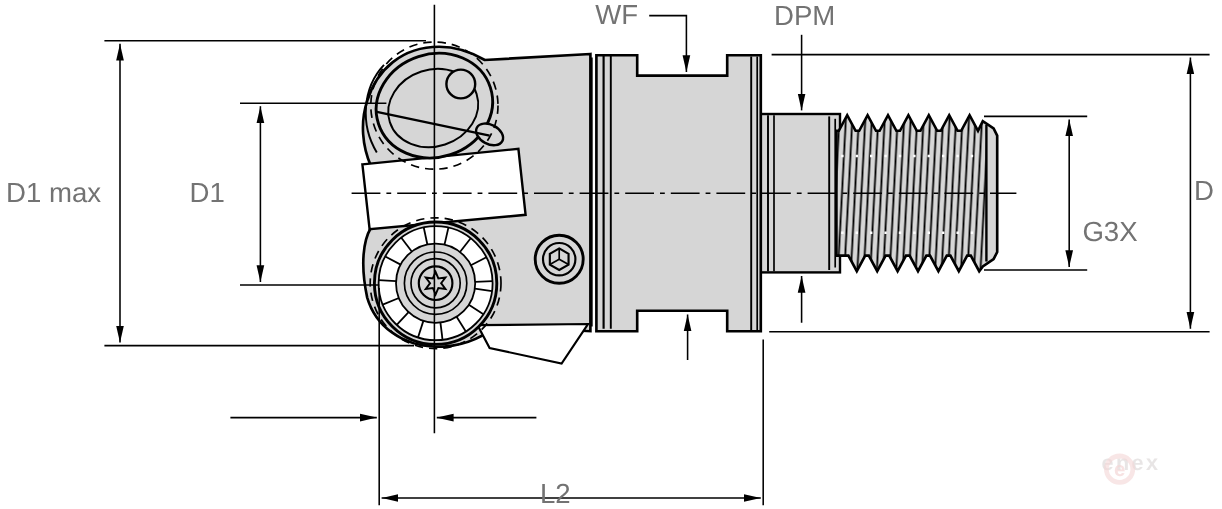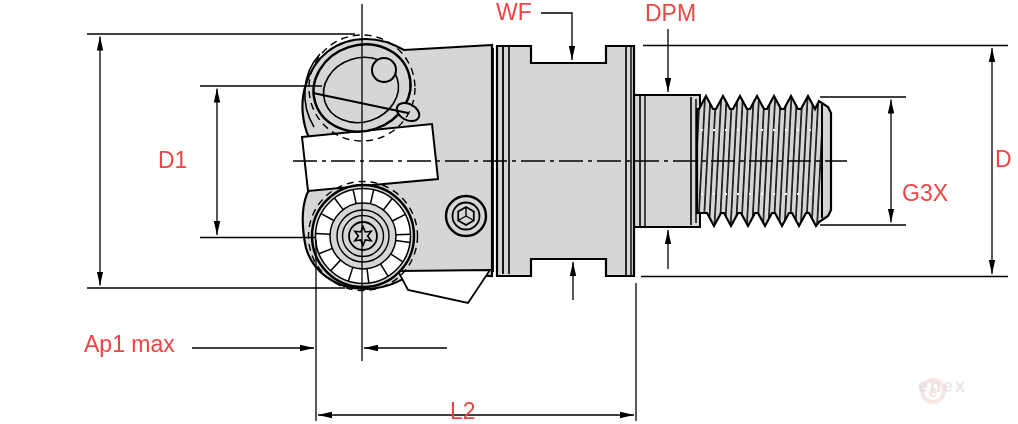--- a/index.html
+++ b/index.html
@@ -1,19 +1,19 @@
 <!DOCTYPE html>
 <html><head>
 <meta charset="utf-8">
 <style>
   html,body{margin:0;padding:0;background:#ffffff;}
   .stage{position:relative;width:1018px;height:424px;background:#ffffff;overflow:hidden;
          font-family:"Liberation Sans", sans-serif;}
   .stage svg{position:absolute;left:0;top:0;}
-  .lbl{position:absolute;font-size:23px;color:#ef4444;white-space:nowrap;line-height:1.1;}
+  .lbl{position:absolute;font-size:23px;color:#737373;white-space:nowrap;line-height:1.1;}
   .watermark{position:absolute;left:918px;top:376px;display:flex;align-items:center;gap:6px;
              user-select:none;}
   .watermark .wm-text{font-size:18px;letter-spacing:2px;color:rgba(214,208,208,0.55);font-weight:bold;}
 </style>
 </head>
 <body>
 
 <div class="stage">
 
 <svg width="1018" height="424" viewBox="0 0 1018 424">
@@ -167,26 +167,26 @@
       <line x1="447" y1="348" x2="364" y2="348" marker-end="url(#arr)"></line>
     </g>
 
     <g>
       <line x1="636" y1="283" x2="636" y2="421"></line>
       <line x1="318" y1="415" x2="634" y2="415" marker-start="url(#arr)" marker-end="url(#arr)"></line>
     </g>
   </g>
 </svg>
 
+<div class="lbl" style="left:5px;top:148px;">D1 max</div>
 <div class="lbl" style="left:158px;top:148px;">D1</div>
 <div class="lbl" style="left:496px;top:0px;">WF</div>
 <div class="lbl" style="left:645px;top:1px;">DPM</div>
 <div class="lbl" style="left:902px;top:147px;margin-top:34px;">G3X</div>
 <div class="lbl" style="left:995px;top:147px;">D</div>
-<div class="lbl" style="left:84px;top:332px;">Ap1 max</div>
 <div class="lbl" style="left:450px;top:375px;margin-top:24px;">L2</div>
 
 <div class="watermark">
   <svg width="30" height="30" viewBox="0 0 30 30">
     <circle cx="15" cy="15" r="11" fill="none" stroke="rgba(243,214,214,0.6)" stroke-width="4"></circle>
     <text x="15" y="21" text-anchor="middle" font-size="17" font-weight="bold" fill="rgba(243,214,214,0.7)" font-family="Liberation Sans, sans-serif">e</text>
   </svg>
   <span class="wm-text">enex</span>
 </div>
 

